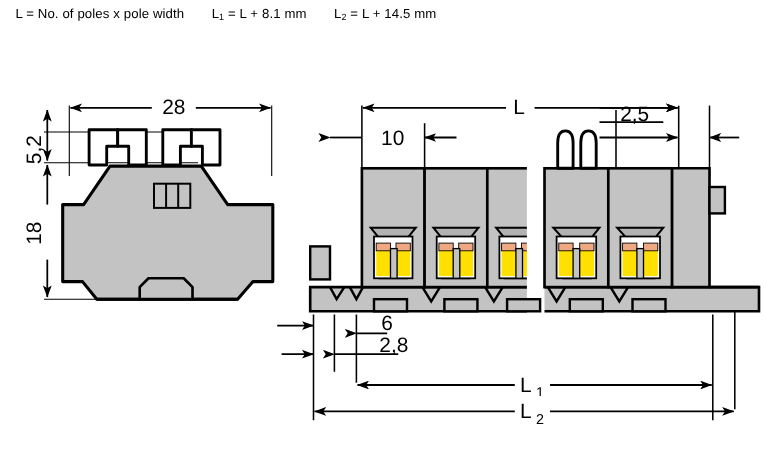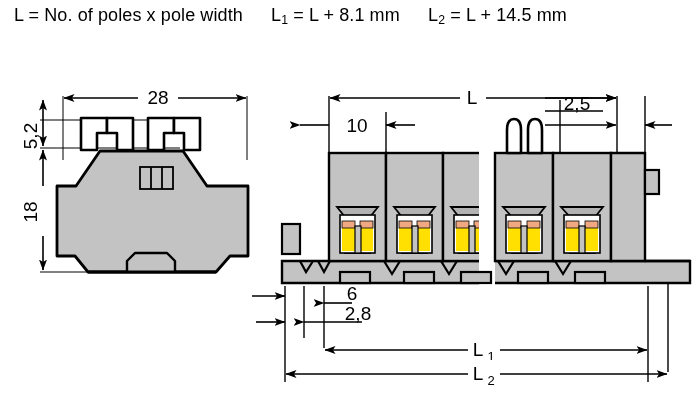--- a/index.html
+++ b/index.html
@@ -13,21 +13,21 @@
     width: 696px;
     height: 413px;
     background: #ffffff;
     overflow: hidden;
     font-family: "Liberation Sans", sans-serif;
   }
   #header-note {
     position: absolute;
     left: 14px;
     top: 5px;
-    font-size: 18px;
+    font-size: 12px;
     color: #000000;
     white-space: nowrap;
     letter-spacing: 0.1px;
   }
   #header-note .seg { display: inline-block; }
   #header-note .gap { display: inline-block; width: 18px; }
   sub {
     font-size: 0.68em;
     vertical-align: baseline;
     position: relative;

